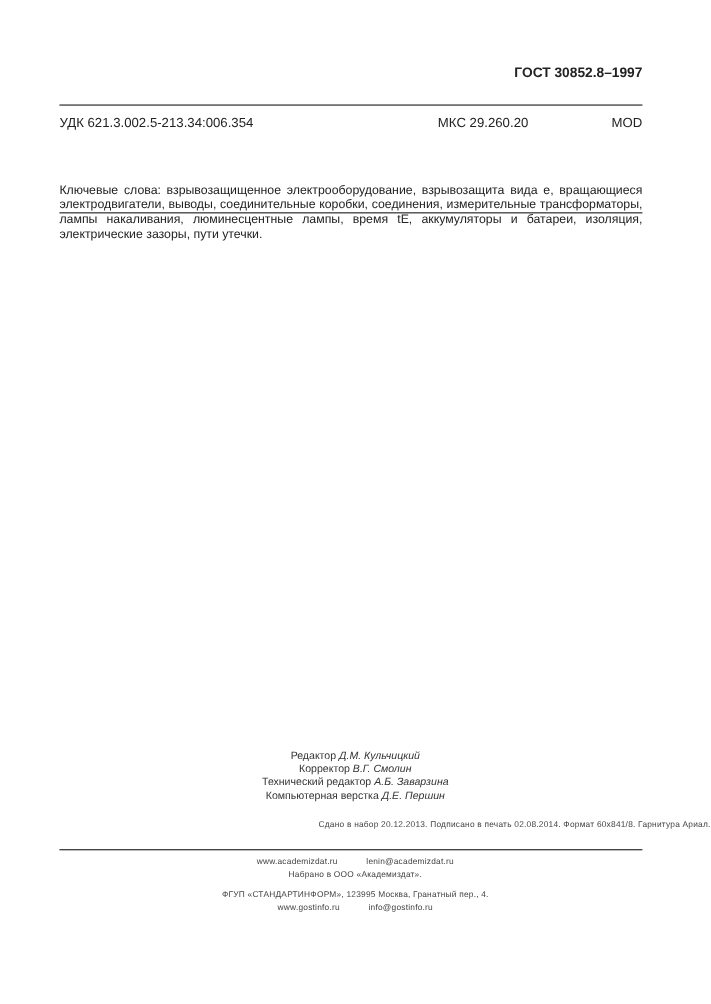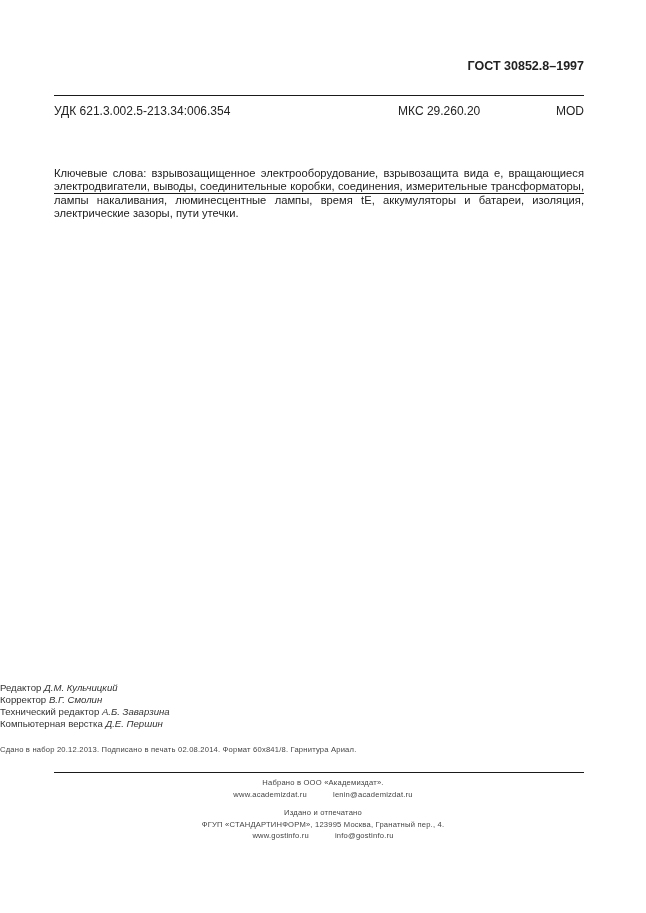--- a/index.html
+++ b/index.html
@@ -9,23 +9,23 @@
     }
     .abs { position: absolute; }
     .std-code { right: 62px; top: 59px; font-size: 12.5px; font-weight: bold; color: #222; }
     .rule { position: absolute; left: 54px; width: 530px; height: 1px; background: #1a1a1a; }
     .meta-row { left: 54px; width: 530px; top: 104px; font-size: 12px; display: flex; justify-content: space-between; }
     .meta-row span:nth-child(2) { margin-left: 92px; }
     .keywords {
       left: 54px; width: 530px; top: 131px; font-size: 11.2px; line-height: 13.3px;
       text-align: justify; text-align-last: left; color: #222; margin-top: 36px;
     }
-    .credits { left: 0; width: 646px; top: 682px; text-align: left; font-size: 9.6px; line-height: 12px; color: #333; }
+    .credits { left: 0; width: 646px; top: 682px; text-align: center; font-size: 9.6px; line-height: 12px; color: #333; }
     .credits i { font-style: italic; }
-    .print-info { left: 0; width: 646px; top: 744px; text-align: left; font-size: 7.6px; line-height: 12px; color: #444; letter-spacing: 0.2px; }
+    .print-info { left: 0; width: 646px; top: 744px; text-align: right; font-size: 7.6px; line-height: 12px; color: #444; letter-spacing: 0.2px; }
     .publisher { left: 0; width: 646px; top: 777px; text-align: center; font-size: 7.6px; line-height: 11.5px; color: #444; letter-spacing: 0.2px; }
     .publisher .gap { height: 7px; }
     .sep { display: inline-block; width: 26px; }
   </style>
 </head>
 <body>
 
 <div class="abs std-code">ГОСТ 30852.8–1997</div>
 
 <div class="rule" style="top:95px;"></div>
@@ -47,23 +47,22 @@
   <div><span>Компьютерная верстка</span> <i>Д.Е. Першин</i></div>
 </div>
 
 <div class="abs print-info">
   <div>Сдано в набор 20.12.2013. Подписано в печать 02.08.2014. Формат 60х841/8. Гарнитура Ариал.</div>
 </div>
 
 <div class="rule" style="top:772px;"></div>
 
 <div class="abs publisher">
-  <div>Набрано в ООО «Академиздат».</div>
   <div>
     <span>www.academizdat.ru</span><span class="sep"></span><span>lenin@academizdat.ru</span>
   </div>
+  <div>Набрано в ООО «Академиздат».</div>
   <div class="gap"></div>
-  <div>Издано и отпечатано</div>
   <div>ФГУП «СТАНДАРТИНФОРМ», 123995 Москва, Гранатный пер., 4.</div>
   <div>
     <span>www.gostinfo.ru</span><span class="sep"></span><span>info@gostinfo.ru</span>
   </div>
 </div>
 
 </body></html>

